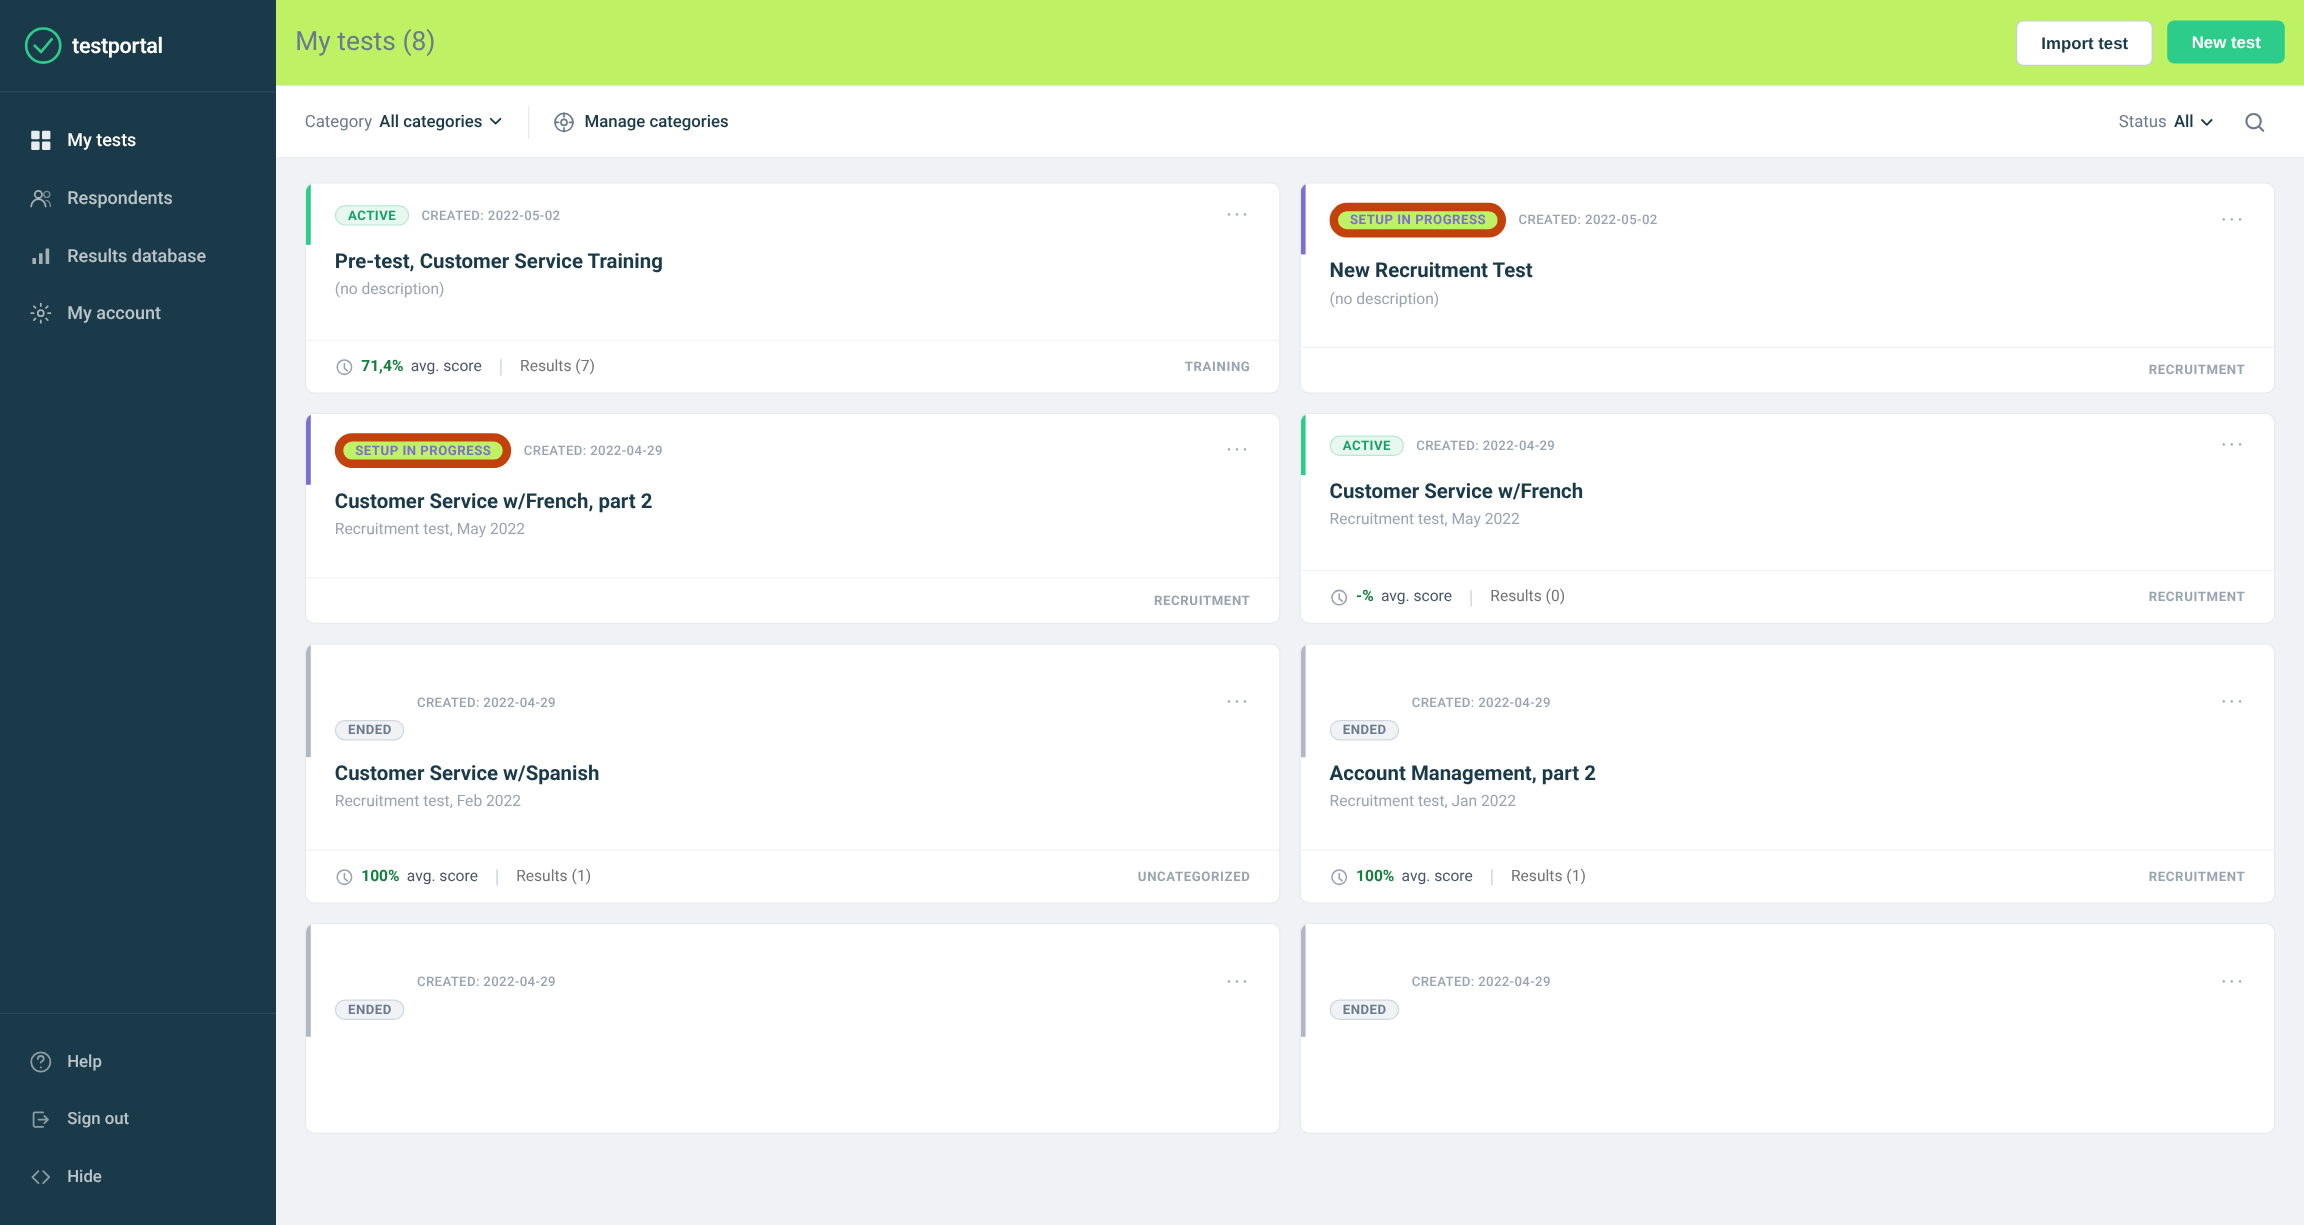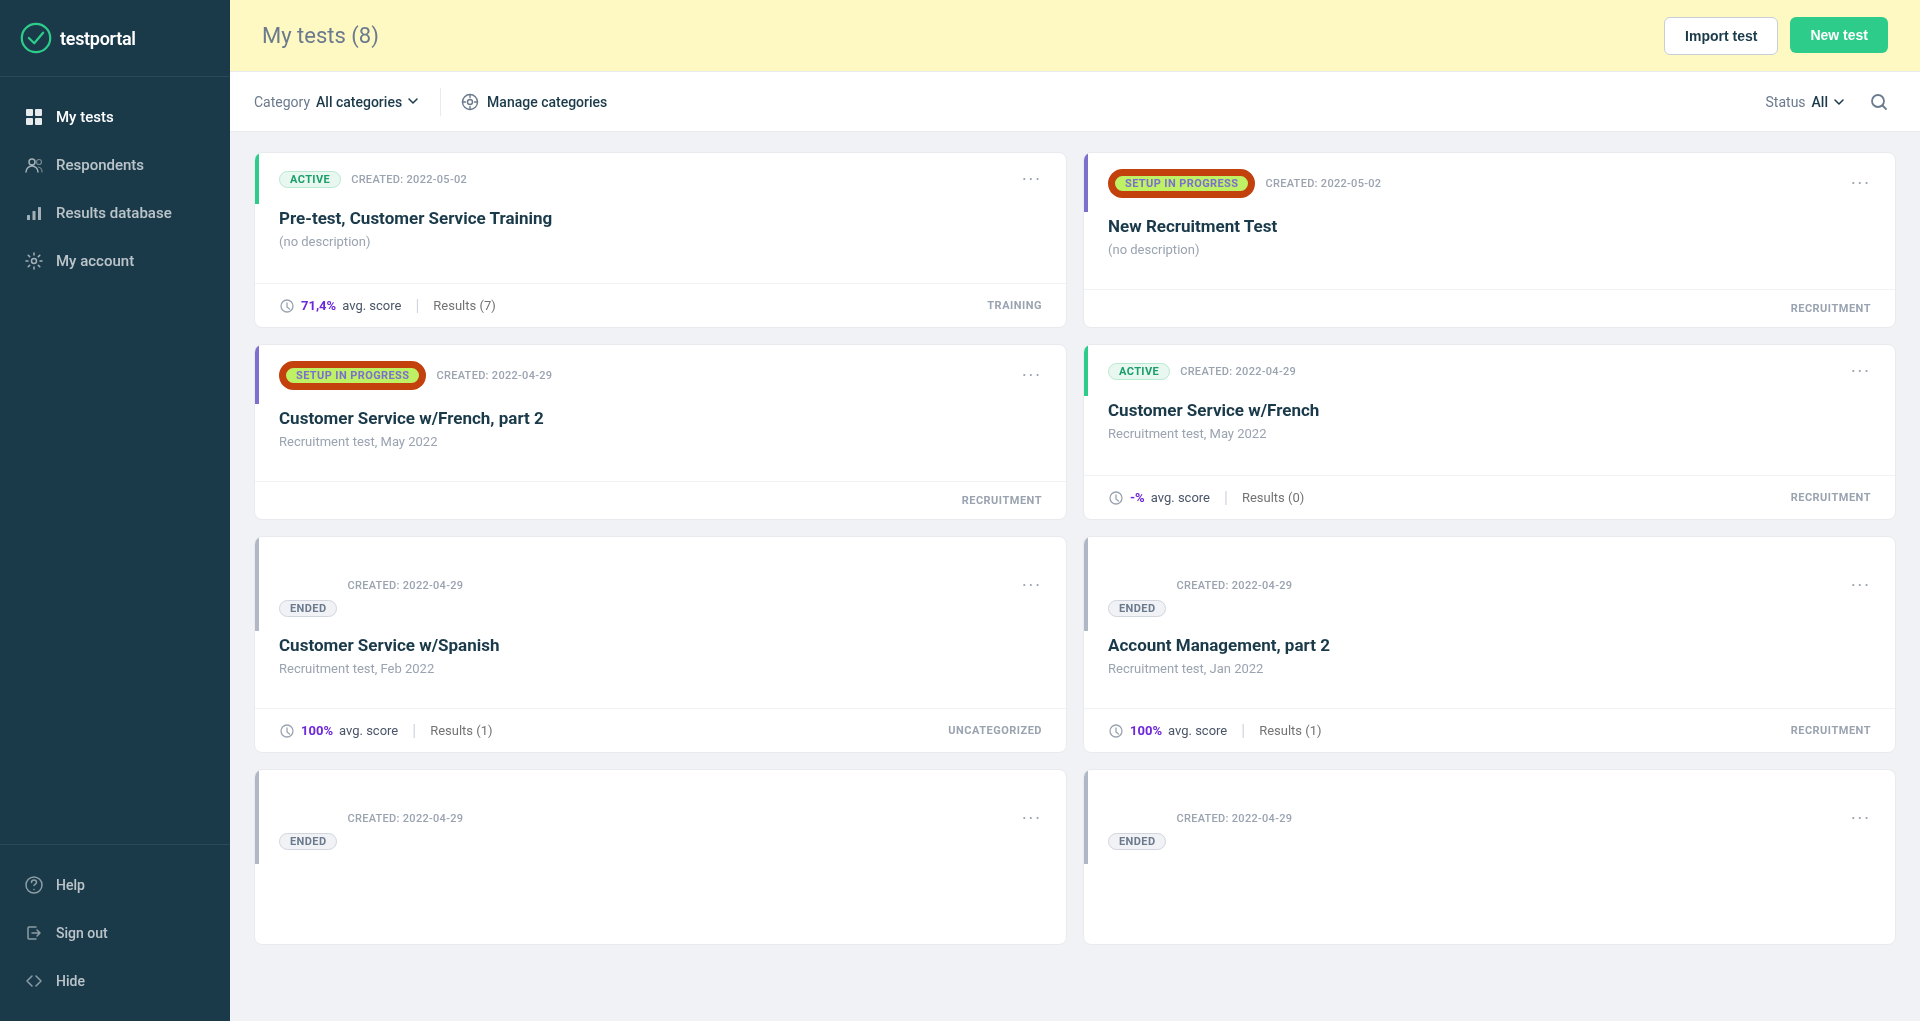--- a/index.html
+++ b/index.html
@@ -57,22 +57,22 @@
     
     .main {
       flex: 1;
       display: flex;
       flex-direction: column;
       overflow: hidden;
     }
 
     
     .header {
-      background: #fef9c3;
-      padding: 0 32px;
+      background: #bef264;
+      padding: 0 16px;
       height: 72px;
       display: flex;
       align-items: center;
       justify-content: space-between;
       border-bottom: 1px solid #e8eaed;
       flex-shrink: 0;
     }
     .header-title {
       font-size: 22px;
       font-weight: 700;
@@ -259,21 +259,21 @@
       align-items: center;
       gap: 14px;
     }
     .avg-score {
       display: flex;
       align-items: center;
       gap: 6px;
       font-size: 13px;
       color: #4a5568;
     }
-    .avg-score strong { font-weight: 700; color: #6d28d9; }
+    .avg-score strong { font-weight: 700; color: #15803d; }
     .results-count {
       font-size: 13px;
       color: #737373;
     }
     .stats-sep { color: #d0d5de; }
     .card-category {
       font-size: 11px;
       font-weight: 700;
       color: #9aa3b0;
       letter-spacing: 0.5px;

